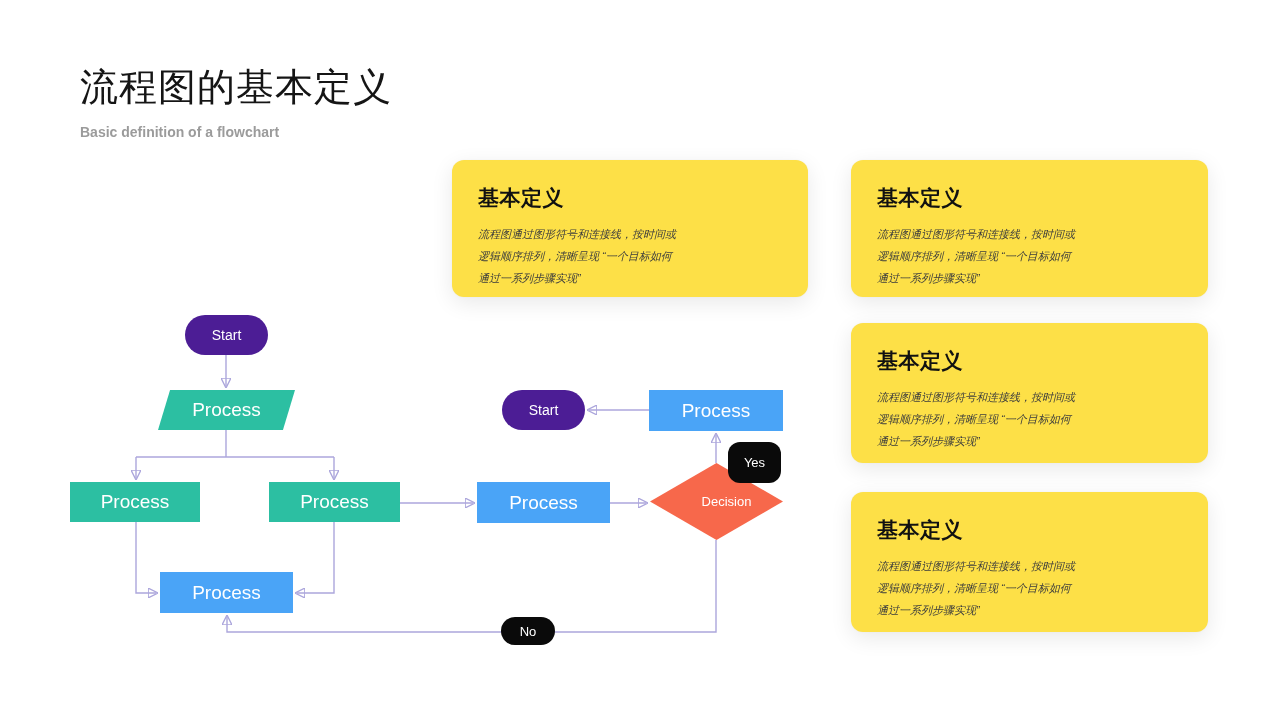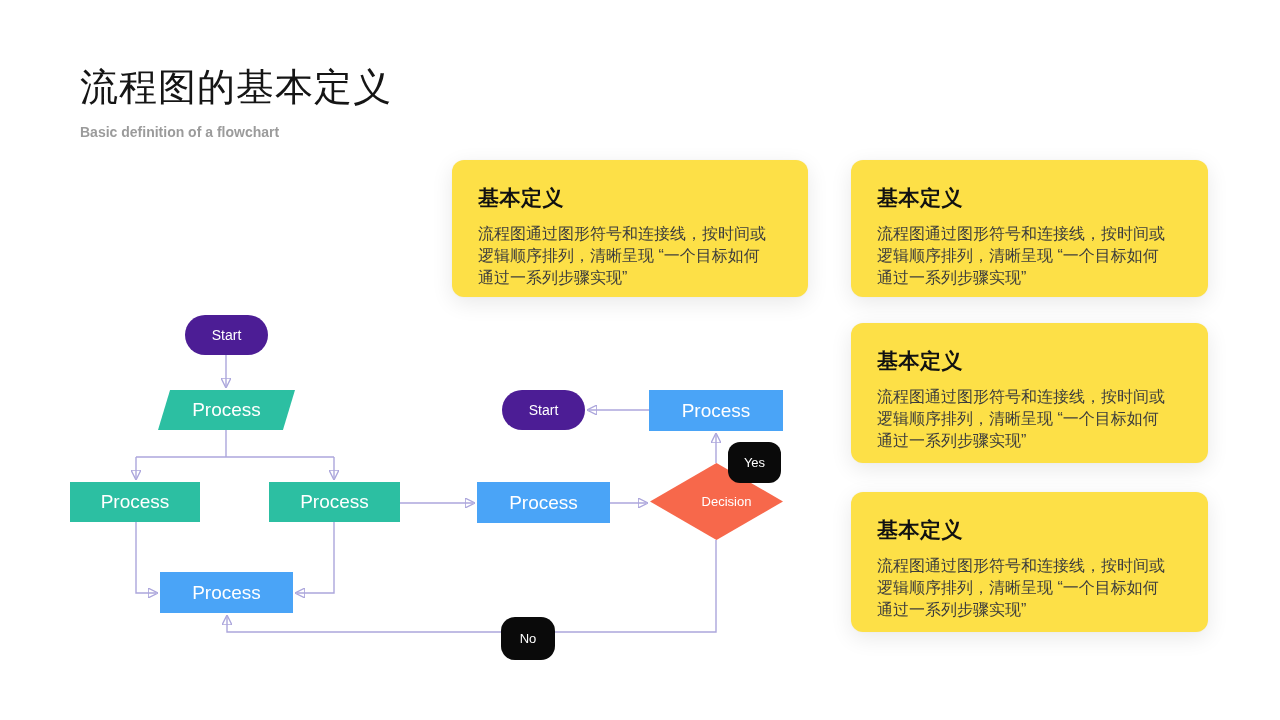--- a/index.html
+++ b/index.html
@@ -21,21 +21,21 @@
   .card{
     width:357px;height:137px;background:#fde047;border-radius:12px;
     box-shadow:0 6px 22px rgba(0,0,0,0.09),0 0 2px rgba(0,0,0,0.04);
     box-sizing:border-box;padding:24px 26px 0 26px;
   }
   .card-tall{height:140px;}
   .card h3{
     margin:0 0 11px 0;font-size:21px;font-weight:bold;color:#111;
     letter-spacing:0.5px;
   }
-  .card .line{font-size:16px;color:#3d3d3d;line-height:22px;}
+  .card .line{font-size:11px;color:#3d3d3d;line-height:22px;font-style:italic;}
   #card-1{left:452px;top:160px;width:356px;}
   #card-2{left:851px;top:160px;}
   #card-3{left:851px;top:323px;}
   #card-4{left:851px;top:492px;}
   
   .node{
     position:absolute;display:flex;align-items:center;justify-content:center;
     color:#ffffff;font-size:19px;text-align:center;
   }
   .pill{background:#4c1d95;border-radius:20px;}
@@ -58,21 +58,21 @@
   #node-start-top{left:185px;top:315px;width:83px;height:40px;font-size:14px;}
   #node-para{left:158px;top:390px;width:137px;height:40px;}
   #node-teal-left{left:70px;top:482px;width:130px;height:40px;}
   #node-teal-right{left:269px;top:482px;width:131px;height:40px;}
   #node-blue-mid{left:477px;top:482px;width:133px;height:41px;}
   #node-diamond{left:650px;top:463px;width:133px;height:77px;}
   #node-blue-topright{left:649px;top:390px;width:134px;height:41px;}
   #node-start-right{left:502px;top:390px;width:83px;height:40px;font-size:14px;}
   #node-blue-bottom{left:160px;top:572px;width:133px;height:41px;}
   #tag-yes{left:728px;top:442px;width:53px;height:41px;border-radius:12px;}
-  #tag-no{left:501px;top:617px;width:54px;height:43px;}
+  #tag-no{left:501px;top:617px;width:54px;height:28px;}
   
   #connector-layer{position:absolute;left:0;top:0;pointer-events:none;}
   #connector-layer path{stroke:#aca6dc;stroke-width:1.4;fill:none;}
 </style>
 </head>
 <body>
 
 <div class="abs page-title">流程图的基本定义</div>
 <div class="abs page-subtitle">Basic definition of a flowchart</div>
 

